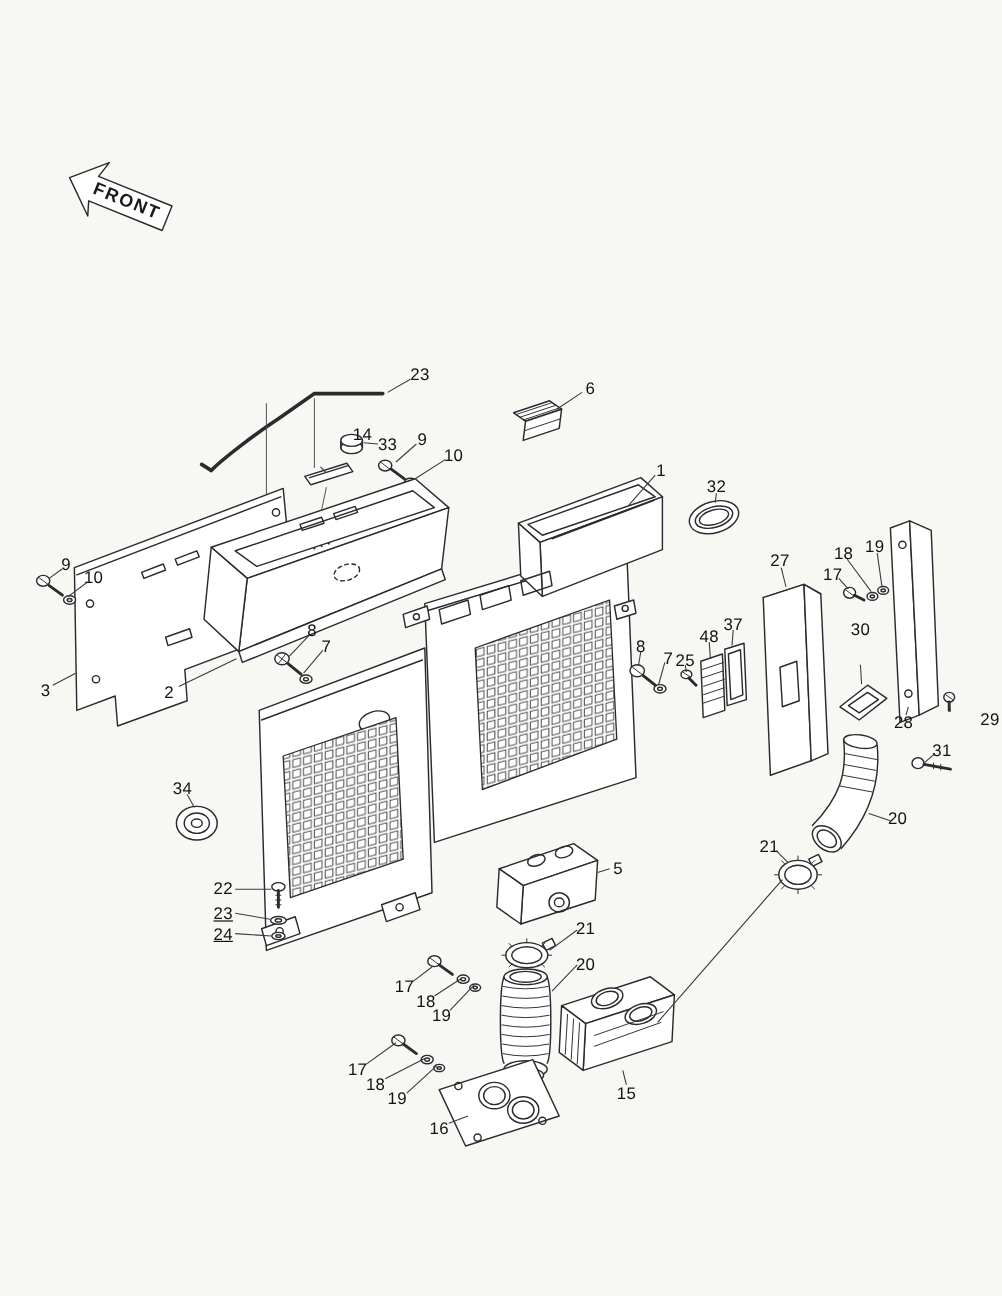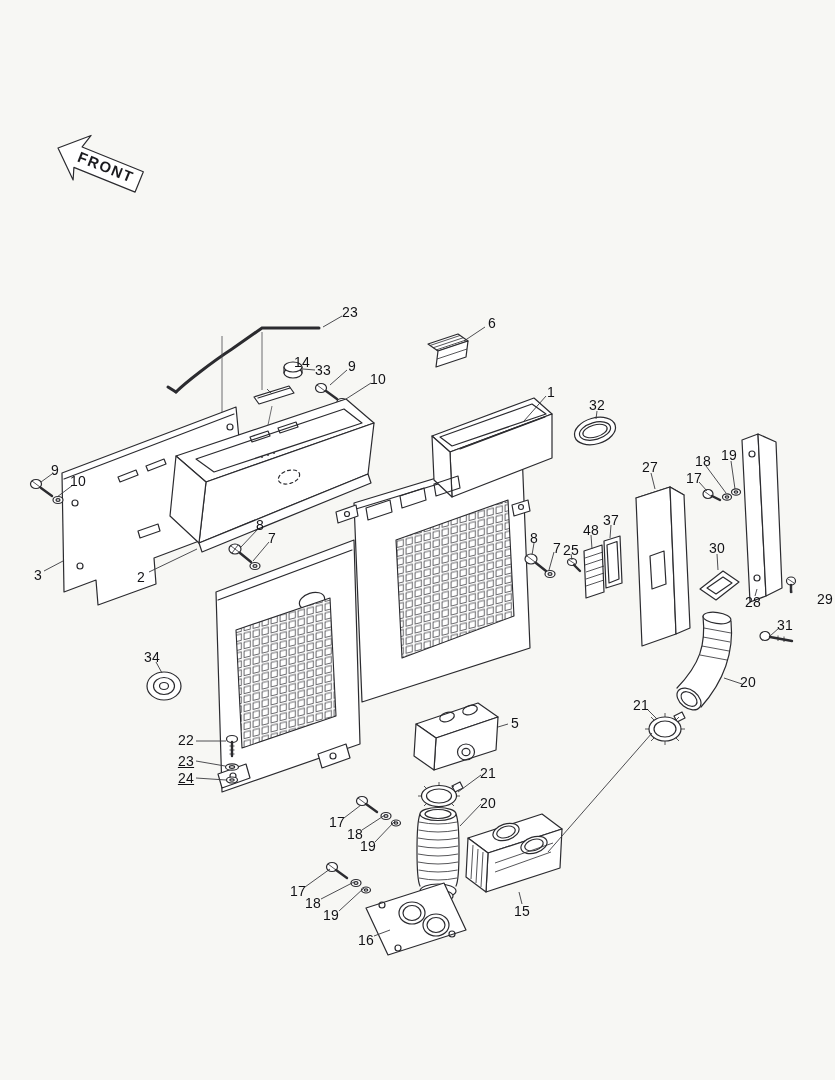--- a/index.html
+++ b/index.html
@@ -434,21 +434,21 @@
       <span class="callout" style="left: 694px; top: 478px;">17</span>
       <span class="callout" style="left: 55px; top: 470px;">9</span>
       <span class="callout" style="left: 78px; top: 481px;">10</span>
       <span class="callout" style="left: 260px; top: 525px;">8</span>
       <span class="callout" style="left: 272px; top: 538px;">7</span>
       <span class="callout" style="left: 534px; top: 538px;">8</span>
       <span class="callout" style="left: 557px; top: 548px;">7</span>
       <span class="callout" style="left: 571px; top: 550px;">25</span>
       <span class="callout" style="left: 591px; top: 530px;">48</span>
       <span class="callout" style="left: 611px; top: 520px; text-align: right;">37</span>
-      <span class="callout" style="left: 717px; top: 548px;">30</span>
+      <span class="callout" style="left: 717px; top: 524px;">30</span>
       <span class="callout" style="left: 753px; top: 602px;">28</span>
       <span class="callout" style="left: 825px; top: 599px;">29</span>
       <span class="callout" style="left: 785px; top: 625px;">31</span>
       <span class="callout" style="left: 748px; top: 682px;">20</span>
       <span class="callout" style="left: 641px; top: 705px;">21</span>
       <span class="callout" style="left: 38px; top: 575px;">3</span>
       <span class="callout" style="left: 141px; top: 577px;">2</span>
       <span class="callout" style="left: 152px; top: 657px;">34</span>
       <span class="callout" style="left: 186px; top: 740px;">22</span>
       <span class="callout" style="left: 186px; top: 761px; text-decoration: underline;">23</span>

